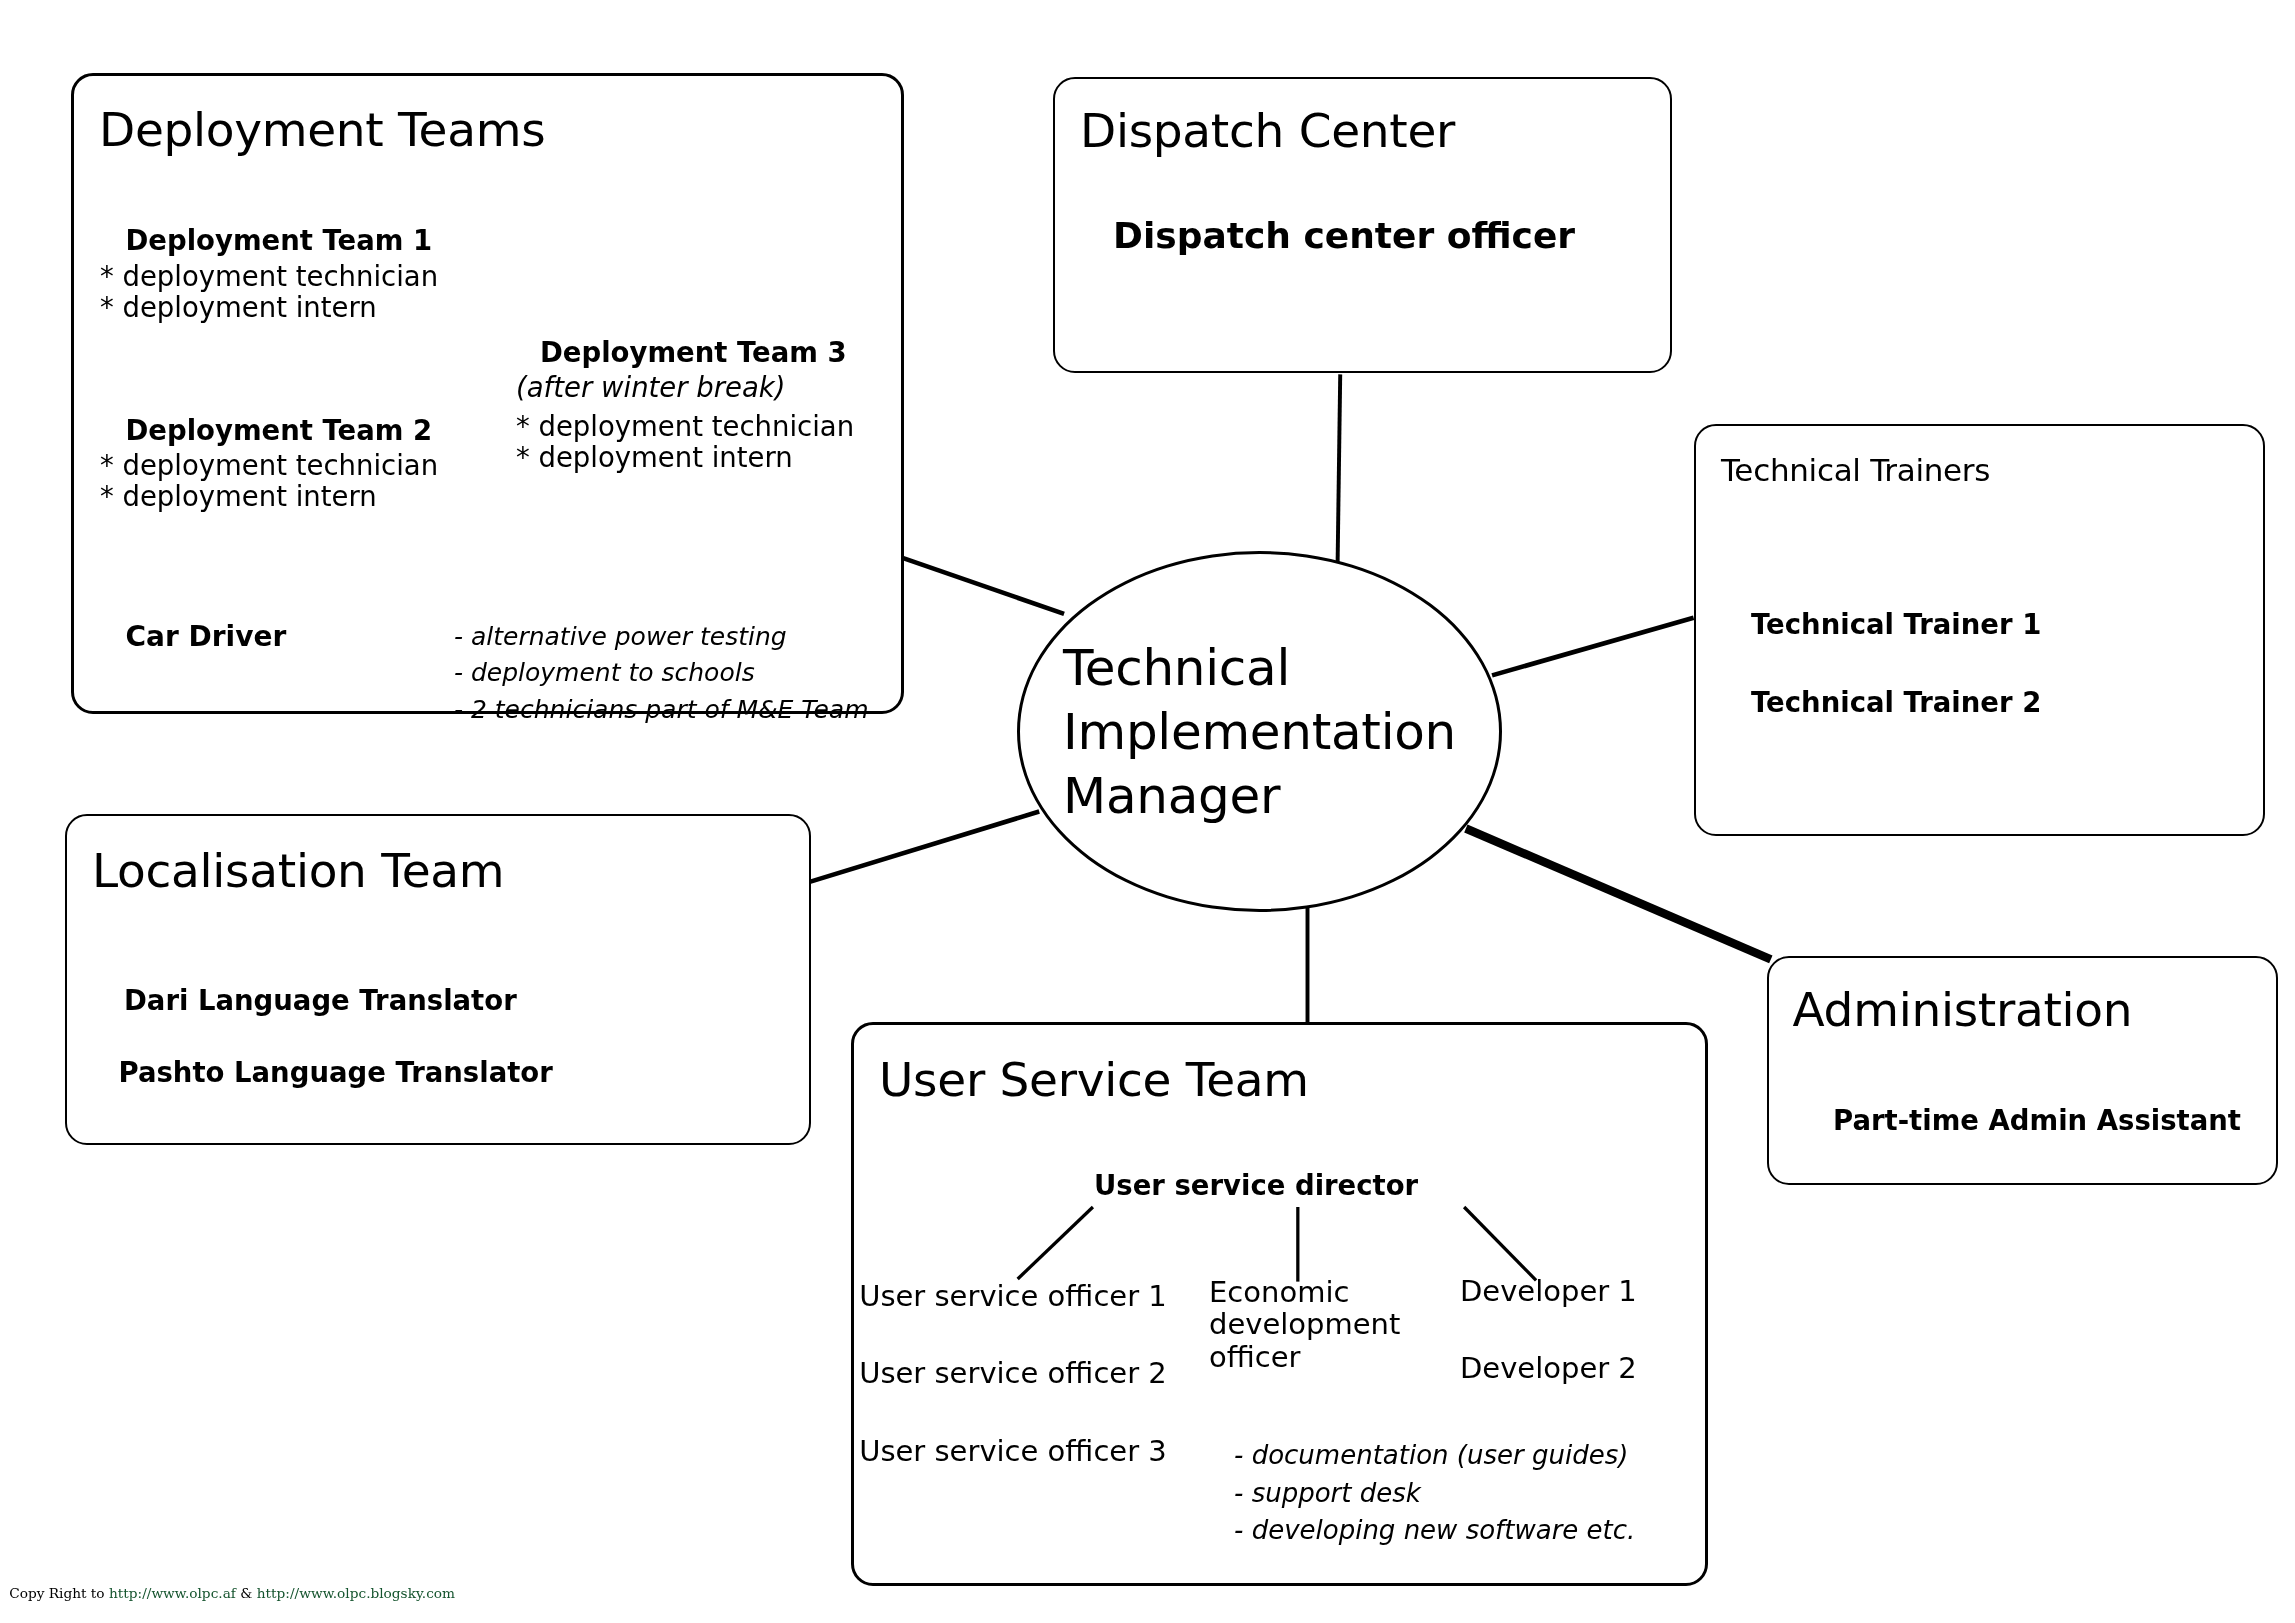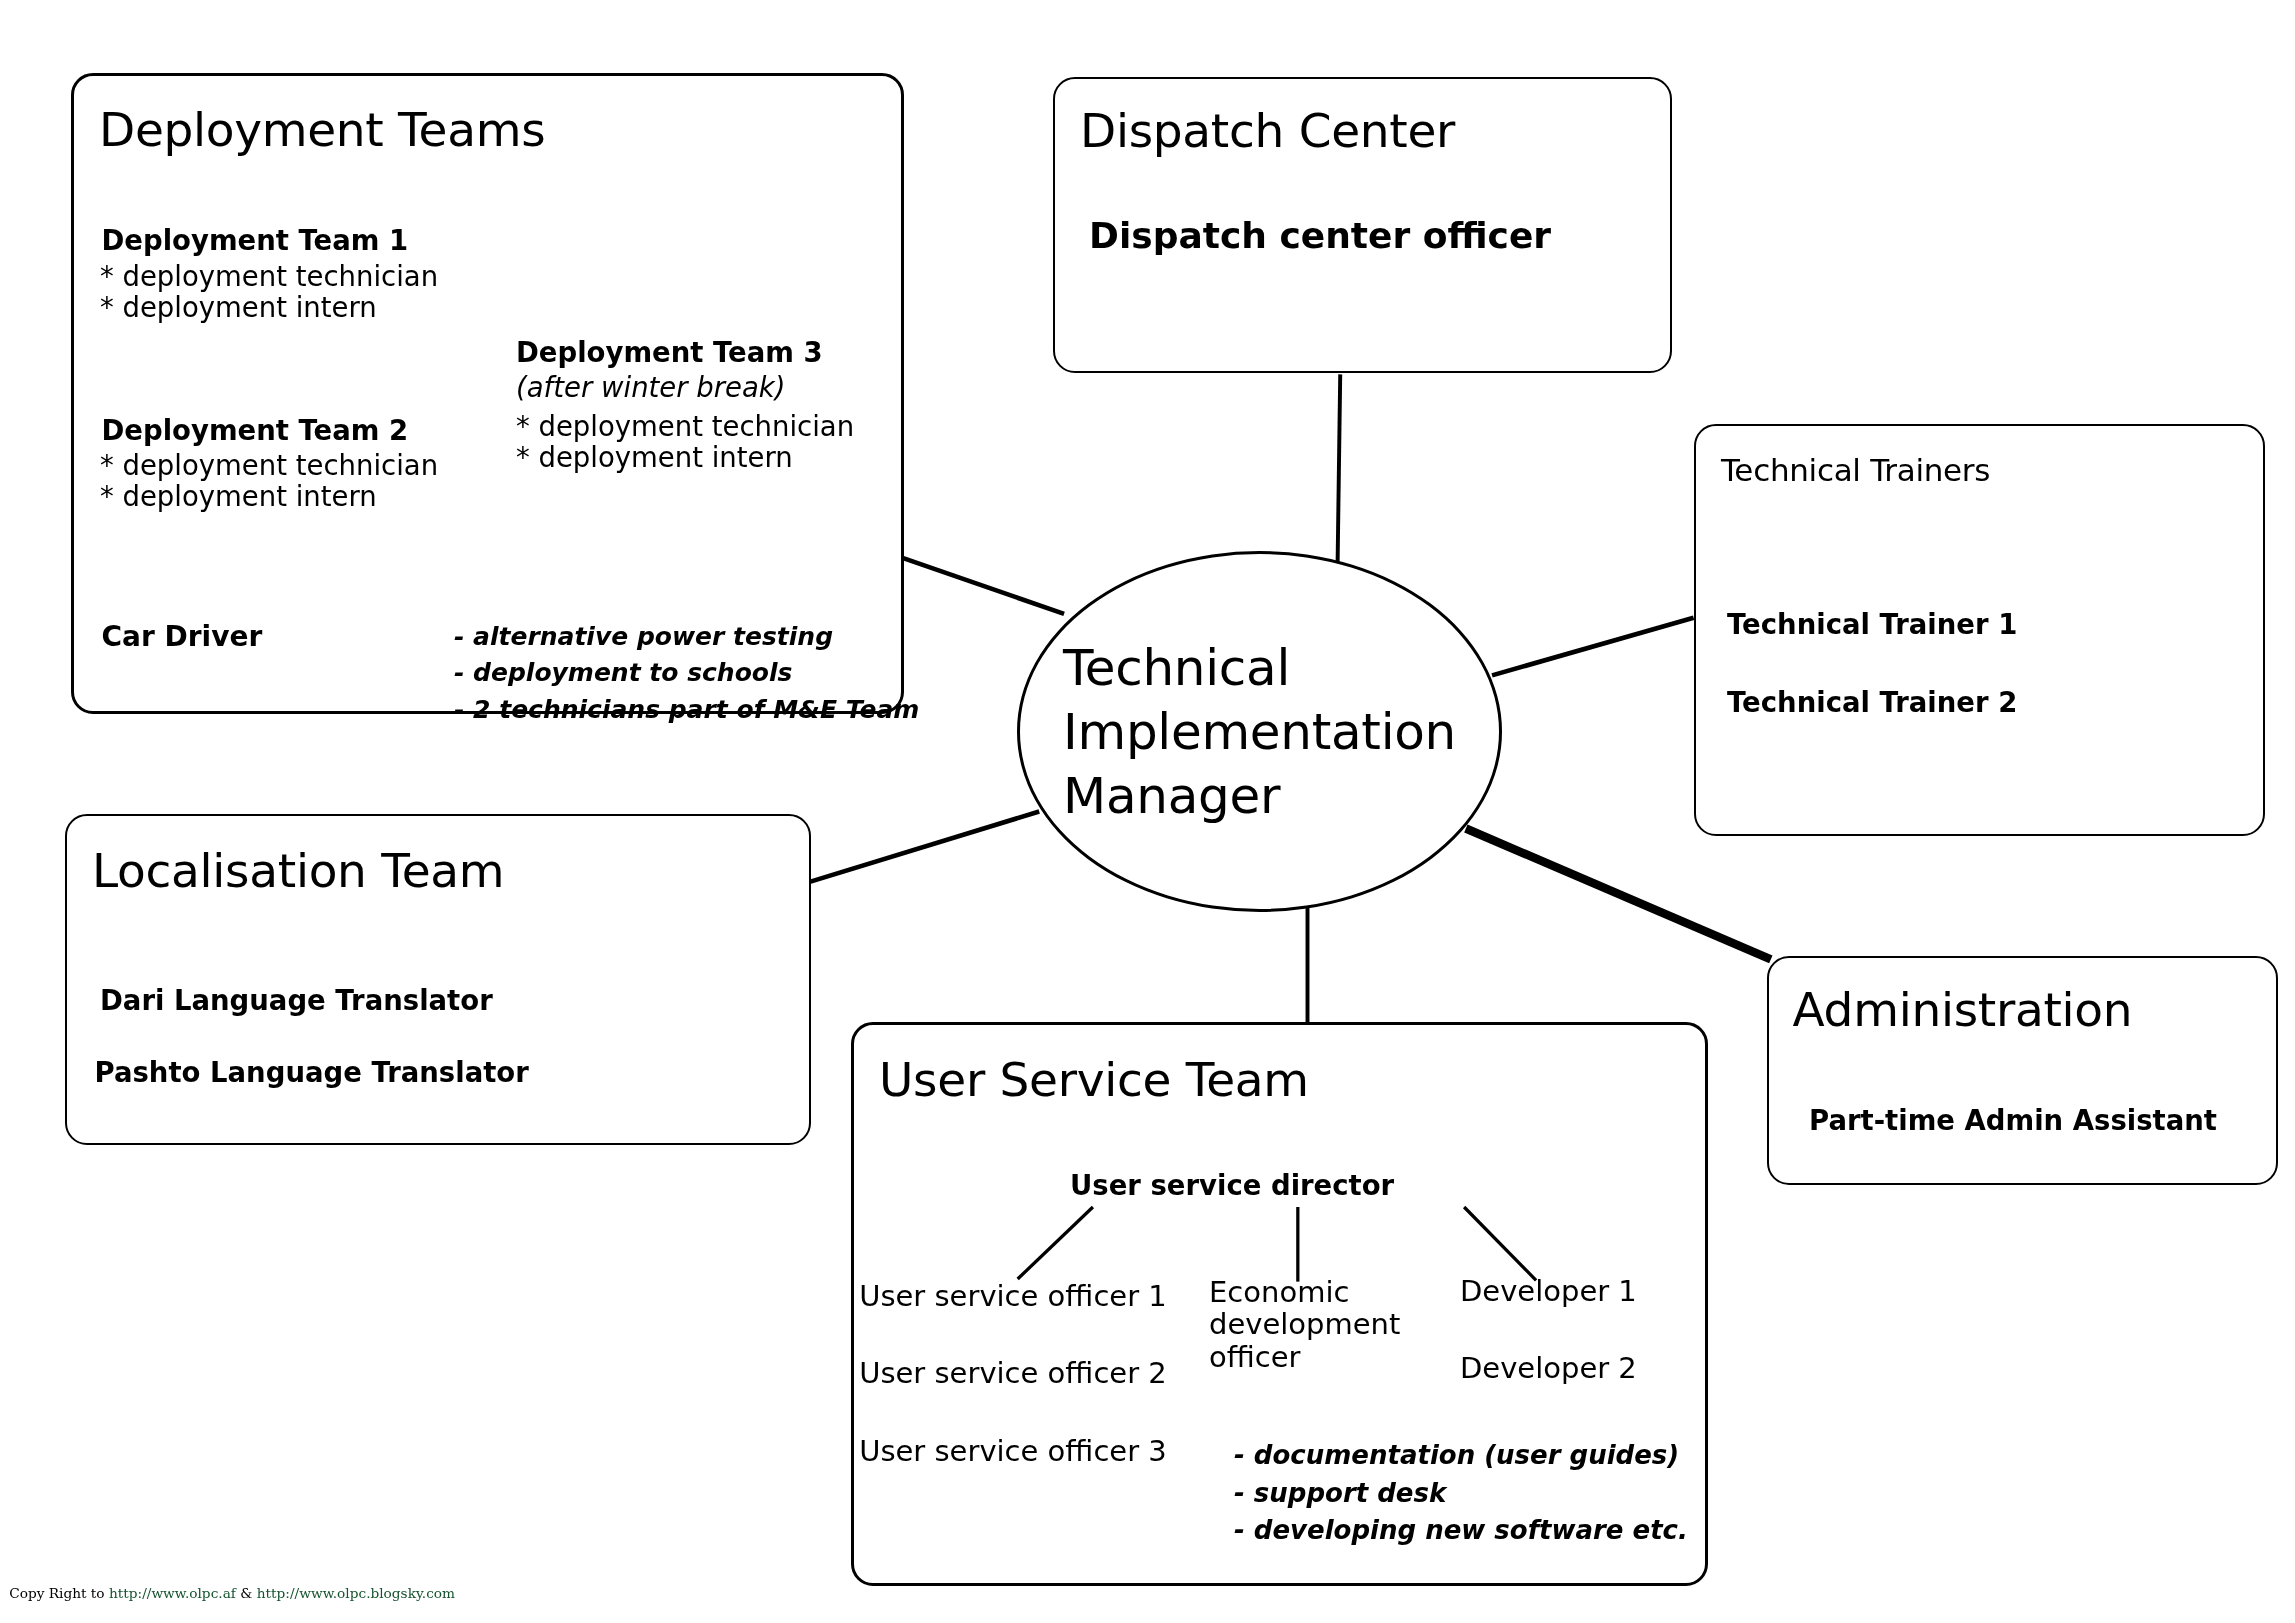--- a/index.html
+++ b/index.html
@@ -39,37 +39,38 @@
     font-weight: 400;
     letter-spacing: -0.3px;
     white-space: nowrap;
     line-height: 1;
   }
   .role-bold {
     position: absolute;
     font-weight: 700;
     white-space: nowrap;
     line-height: 1.12;
+    margin-left: 24px;
   }
   .role-plain {
     position: absolute;
     font-weight: 400;
     white-space: nowrap;
     line-height: 1.12;
   }
   .role-italic {
     position: absolute;
     font-weight: 400;
     font-style: italic;
     white-space: nowrap;
     line-height: 1.12;
   }
   .note-italic {
     position: absolute;
-    font-weight: 700;
+    font-weight: 400;
     font-style: italic;
     white-space: nowrap;
     line-height: 1.45;
   }
   .stack { position: absolute; }
   .stack > div { white-space: nowrap; }
 
   
   #hub {
     position: absolute;

